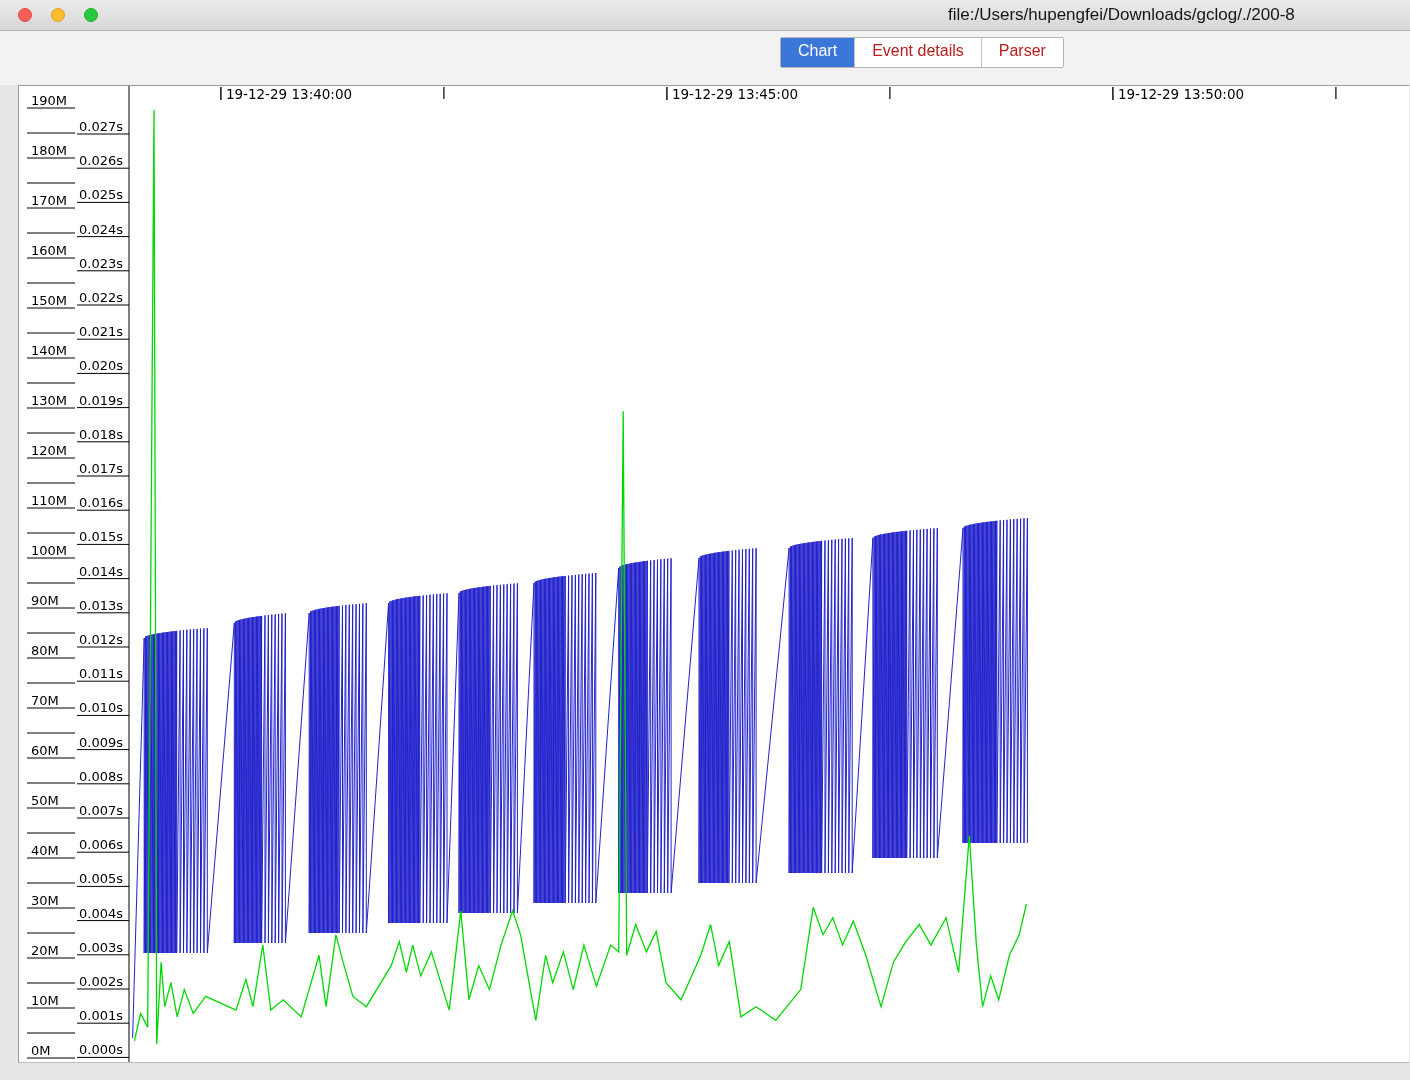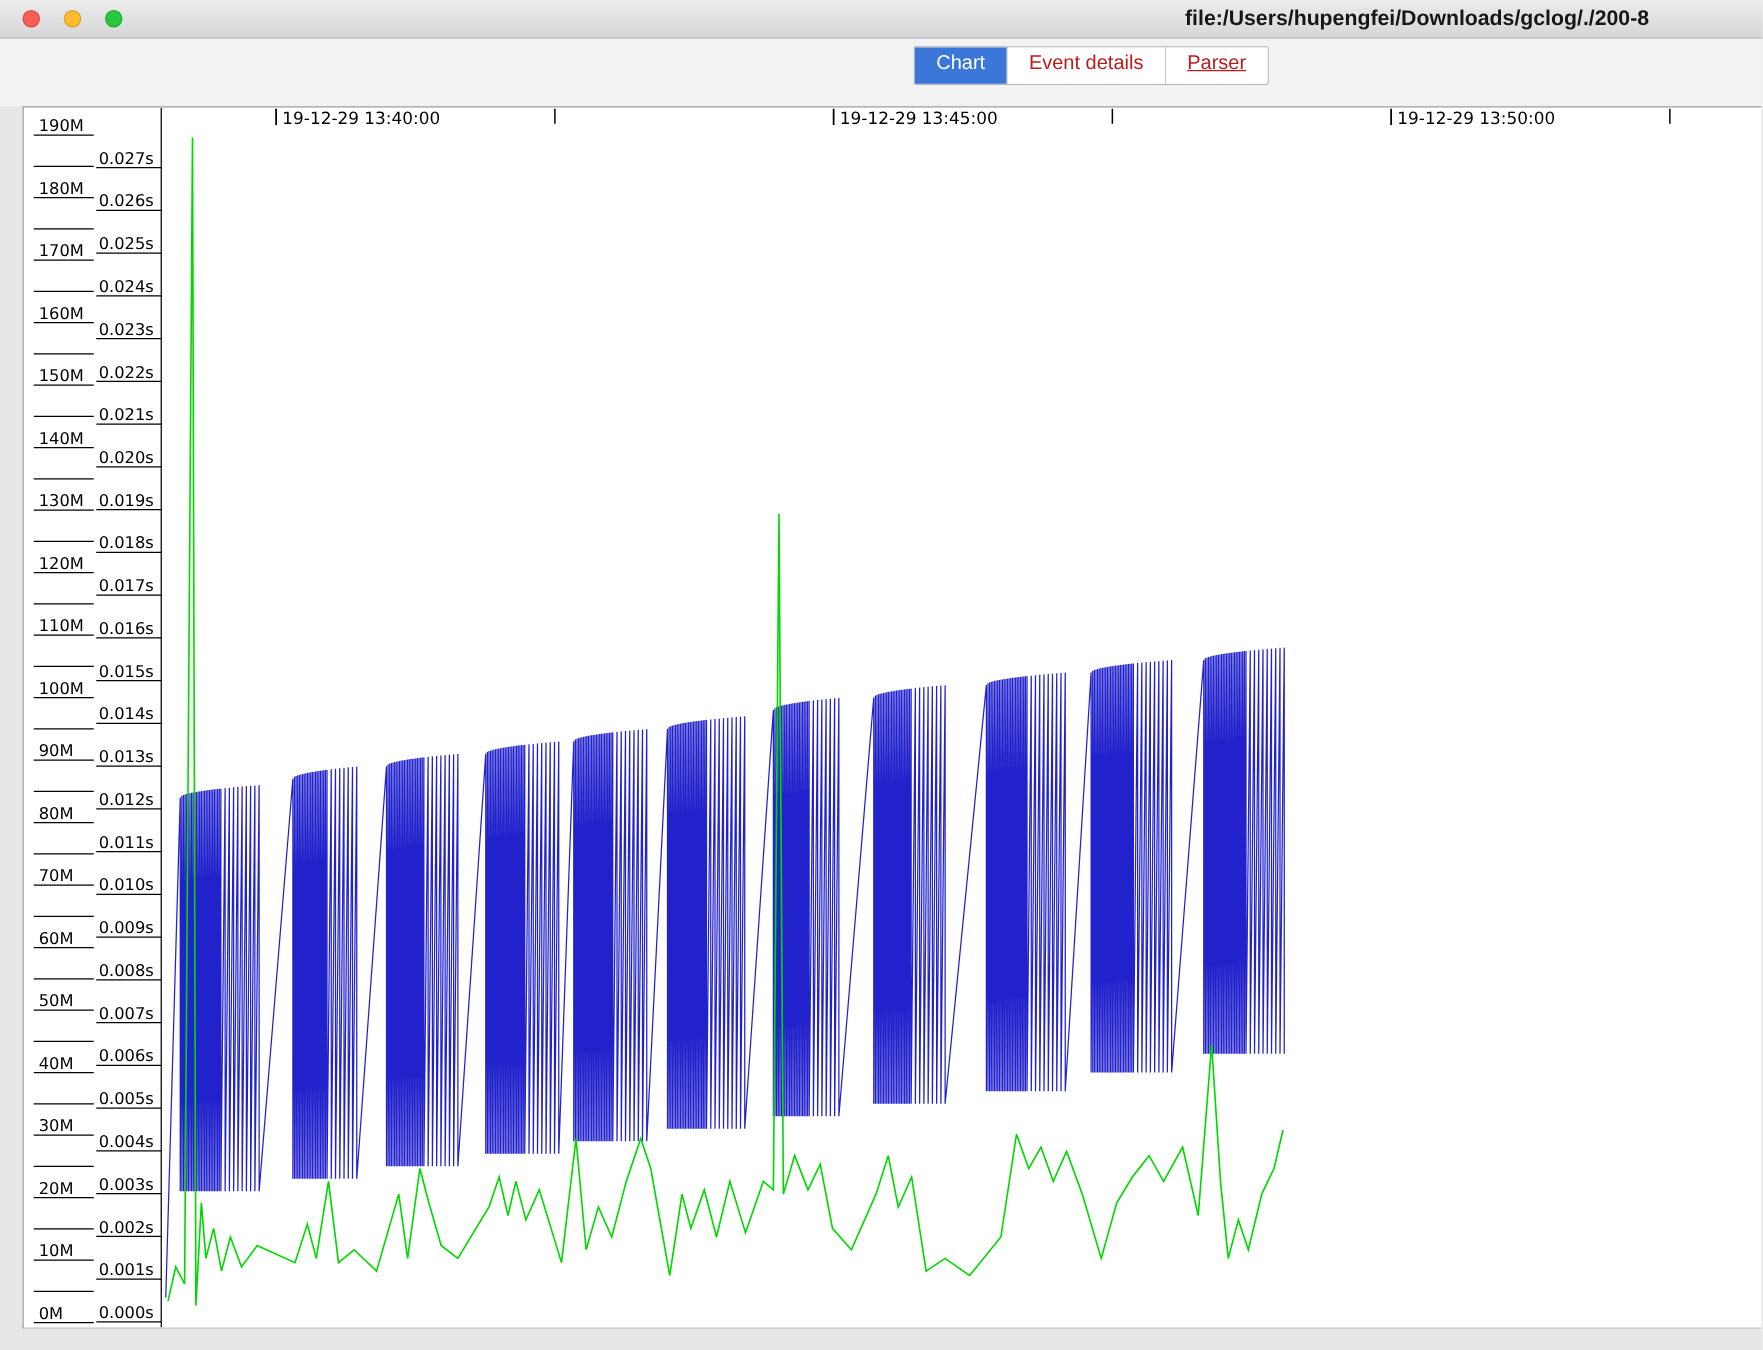--- a/index.html
+++ b/index.html
@@ -17,41 +17,41 @@
     background: linear-gradient(#ececec, #d6d6d6);
     border-bottom: 1px solid #b1b1b1;
   }
   .traffic-lights { position: absolute; left: 18px; top: 8px; display: flex; gap: 19px; }
   .tl { width: 14px; height: 14px; border-radius: 50%; display: inline-block; box-sizing: border-box; }
   .tl.red    { background: #fb5f57; border: 1px solid #df4744; }
   .tl.yellow { background: #fdbc2e; border: 1px solid #de9f23; }
   .tl.green  { background: #28c840; border: 1px solid #1dad2b; }
   .title {
     position: absolute; left: 948px; top: 5px; width: 462px; height: 22px;
-    font-size: 17px; font-weight: 700; color: #161616;
+    font-size: 17px; font-weight: 400; color: #161616;
     white-space: nowrap; overflow: hidden;
   }
 
   
   .tab-strip {
     position: absolute; left: 0; top: 31px; right: 0; height: 54px;
     background: #f2f2f2;
   }
   .tabbar {
-    position: absolute; left: 731px; top: 6px; height: 29px;
+    position: absolute; left: 780px; top: 6px; height: 29px;
     display: flex; background: #ffffff;
     border: 1px solid #b5b5b5; border-radius: 2px;
   }
   .tab {
     padding: 4px 17px 0 17px; height: 25px; box-sizing: content-box;
     font-size: 16px; color: #b91c1c; background: #fff;
     border-right: 1px solid #c3c3c3; cursor: default;
     white-space: nowrap;
   }
-  .tab:last-child { border-right: none; text-decoration: underline; }
+  .tab:last-child { border-right: none; }
   .tab.active { background: #3b76d9; color: #fff; }
 
   
   .chart-area {
     position: absolute; left: 18px; top: 85px;
     width: 1391px; height: 978px;
     background: #ffffff;
     border-top: 1px solid #9c9c9c;
     border-left: 1px solid #9c9c9c;
     border-bottom: 1px solid #bdbdbd;

